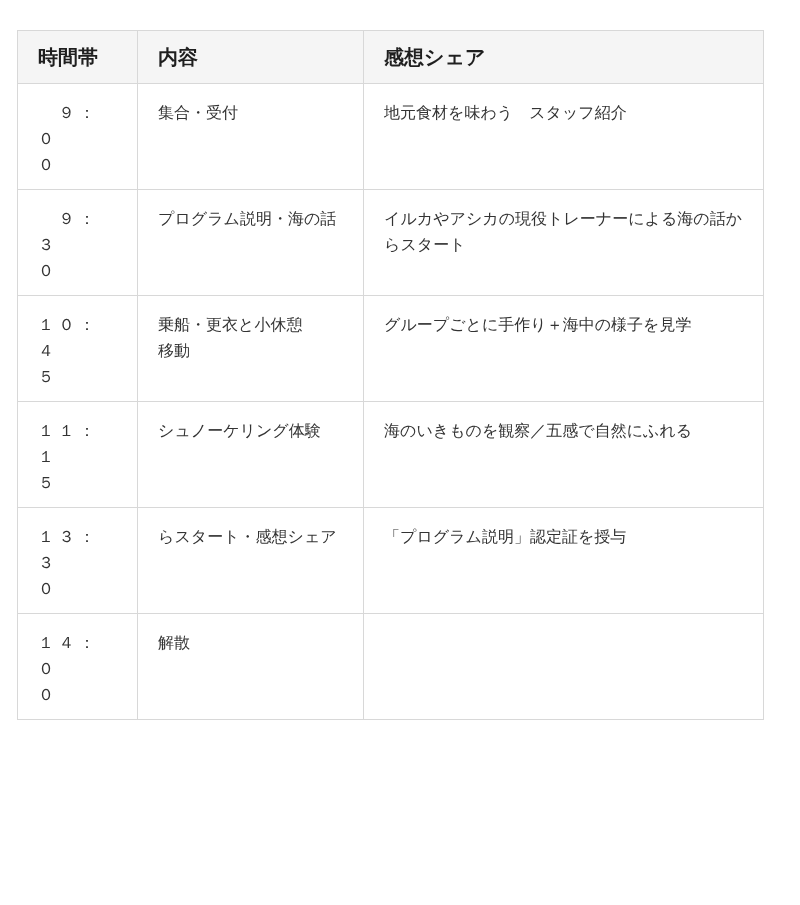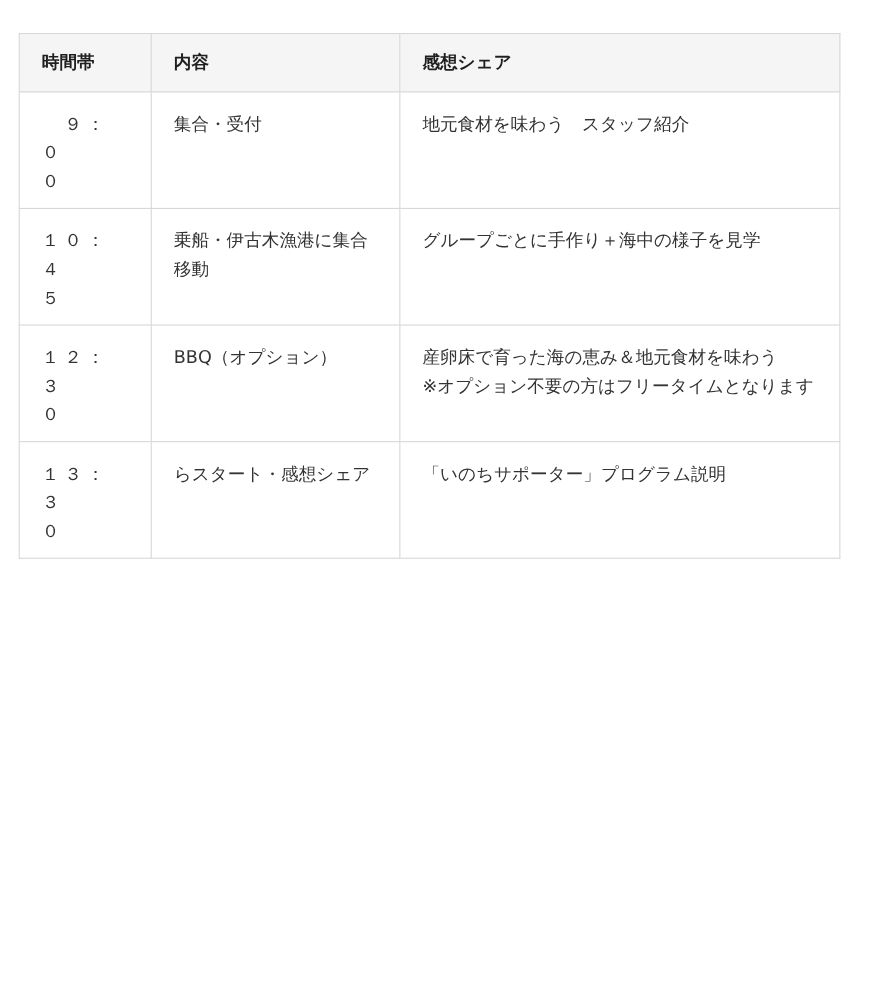--- a/index.html
+++ b/index.html
@@ -25,21 +25,21 @@
   .schedule-table th,
   .schedule-table td {
     border: 1px solid #d8d8d8;
     text-align: left;
     vertical-align: top;
     box-sizing: border-box;
   }
   .schedule-table th {
     background: #f5f5f5;
     color: #1f1f1f;
-    font-size: 16px;
+    font-size: 20px;
     font-weight: bold;
     line-height: 20px;
     padding: 16px 20px;
   }
   .schedule-table td {
     color: #333333;
     font-size: 16px;
     font-weight: normal;
     line-height: 26px;
     padding: 16px 20px 11px 20px;
@@ -68,33 +68,45 @@
     </tr>
   </thead>
   <tbody>
       <tr>
         <td class="cell-time">　９：０
 ０</td>
         <td class="cell-content">集合・受付</td>
         <td class="cell-points">地元食材を味わう　スタッフ紹介</td>
       </tr>
       <tr>
+        <td class="cell-time">　９：３
+０</td>
+        <td class="cell-content">プログラム説明・海の話</td>
+        <td class="cell-points">イルカやアシカの現役トレーナーによる海の話か
+らスタート</td>
+      </tr>
+      <tr>
         <td class="cell-time">１０：４
 ５</td>
-        <td class="cell-content">乗船・伊古木漁港に集合
+        <td class="cell-content">乗船・更衣と小休憩
 移動</td>
         <td class="cell-points">グループごとに手作り＋海中の様子を見学</td>
       </tr>
       <tr>
-        <td class="cell-time">１２：３
-０</td>
-        <td class="cell-content">BBQ（オプション）</td>
-        <td class="cell-points">産卵床で育った海の恵み＆地元食材を味わう
-※オプション不要の方はフリータイムとなります</td>
+        <td class="cell-time">１１：１
+５</td>
+        <td class="cell-content">シュノーケリング体験</td>
+        <td class="cell-points">海のいきものを観察／五感で自然にふれる</td>
       </tr>
       <tr>
         <td class="cell-time">１３：３
 ０</td>
         <td class="cell-content">らスタート・感想シェア</td>
-        <td class="cell-points">「いのちサポーター」プログラム説明</td>
+        <td class="cell-points">「プログラム説明」認定証を授与</td>
+      </tr>
+      <tr>
+        <td class="cell-time">１４：０
+０</td>
+        <td class="cell-content">解散</td>
+        <td class="cell-points"></td>
       </tr>
     </tbody>
 </table>
 
 </body></html>

